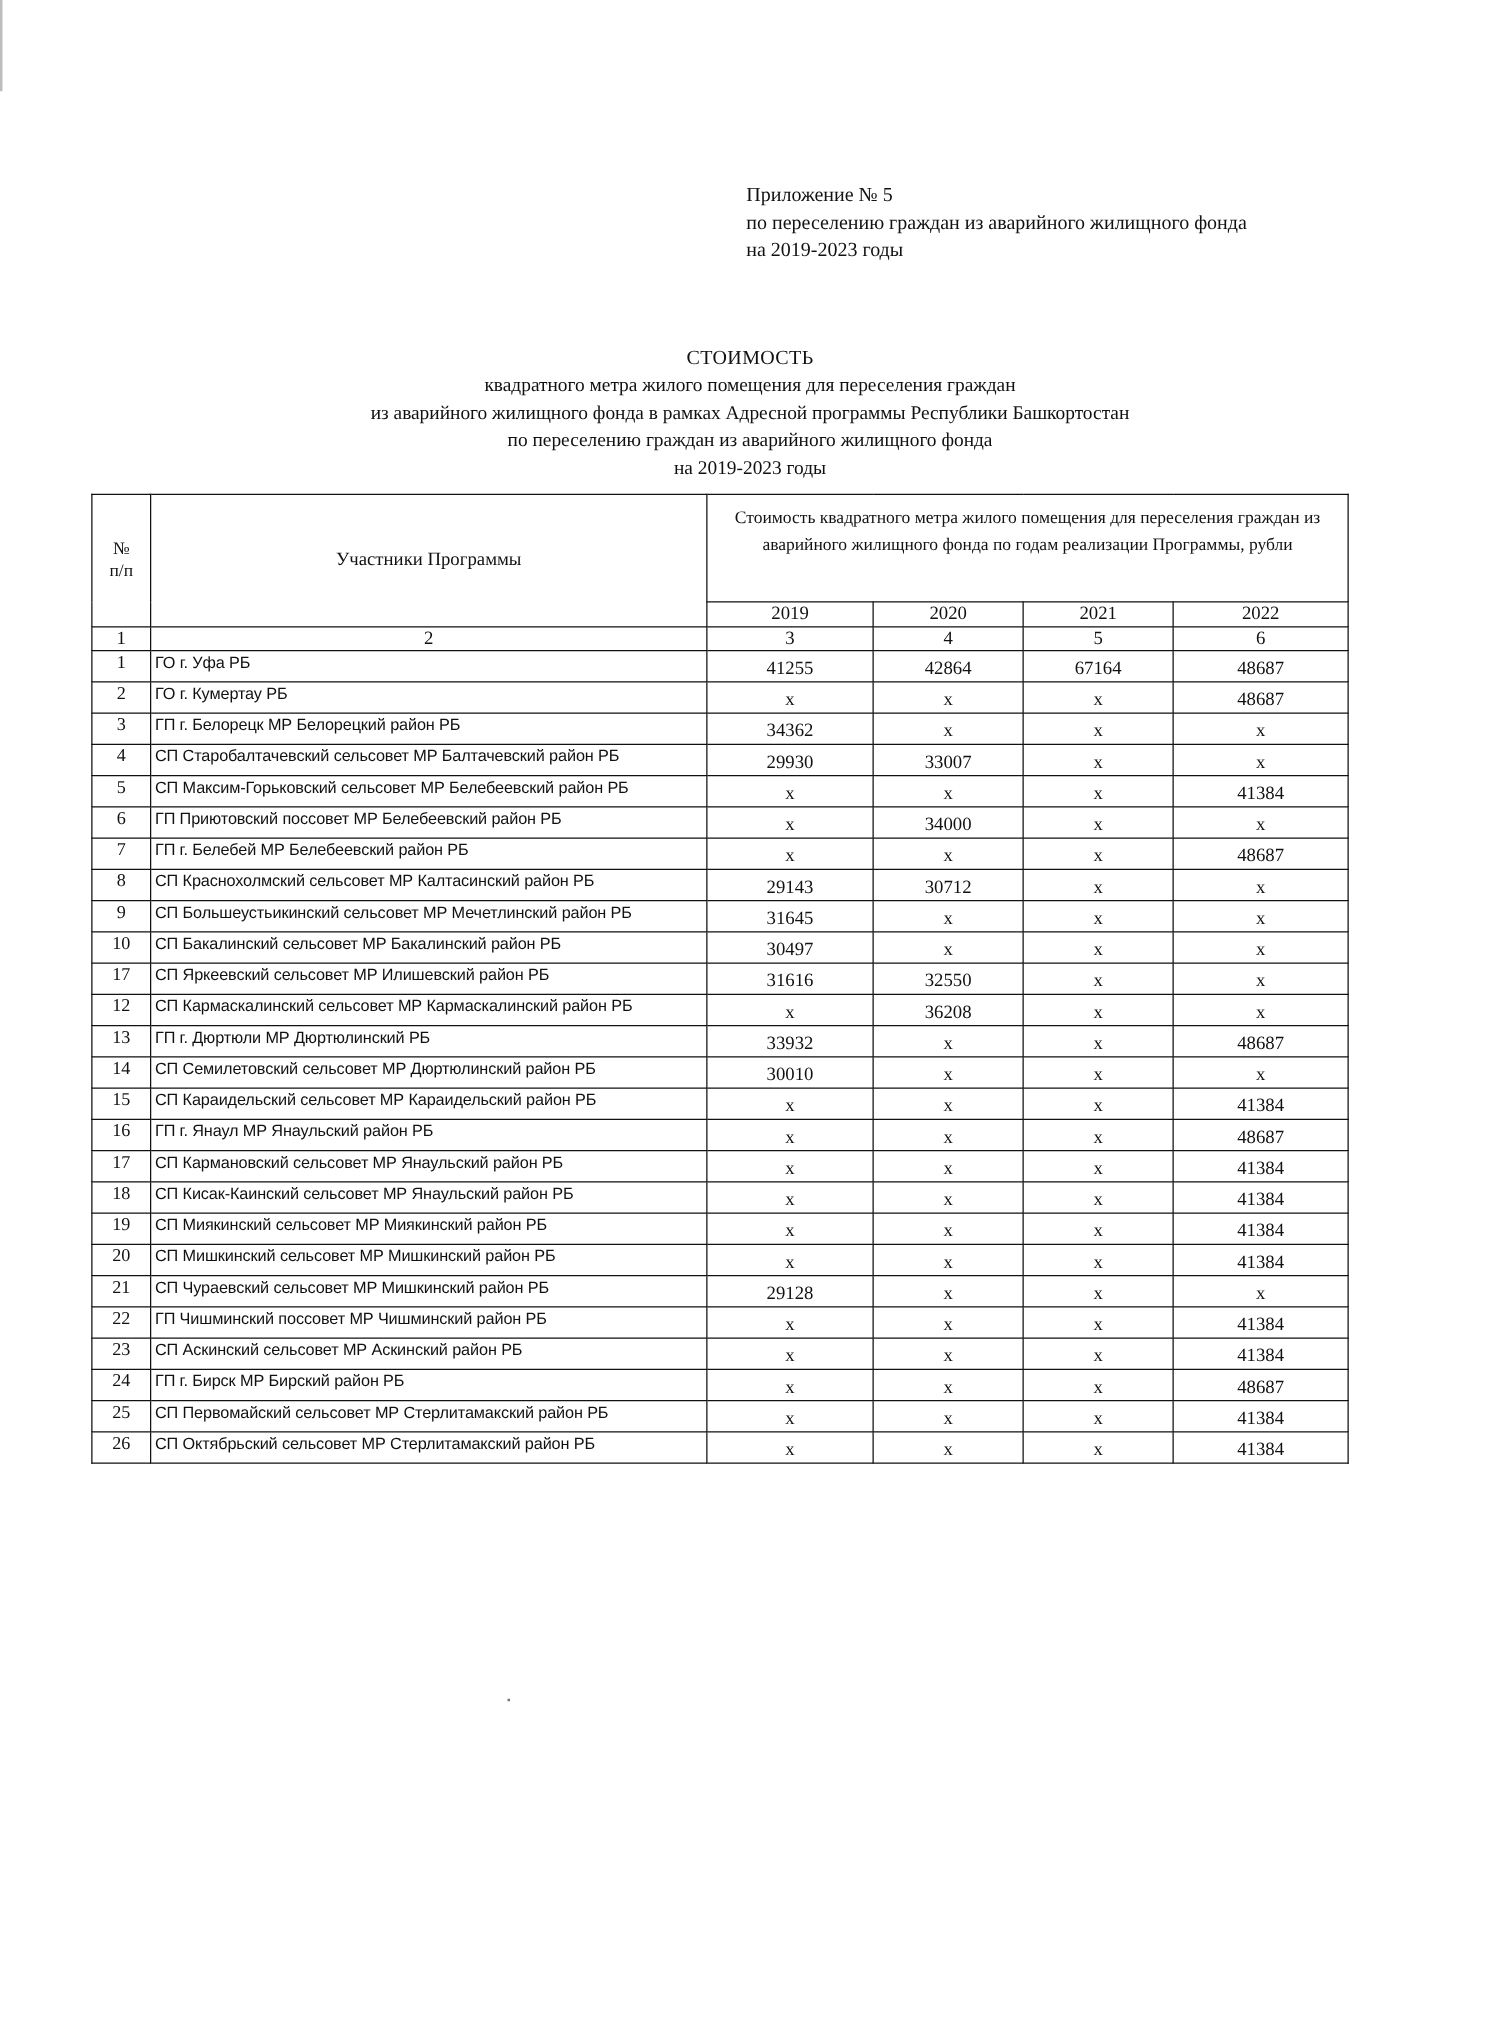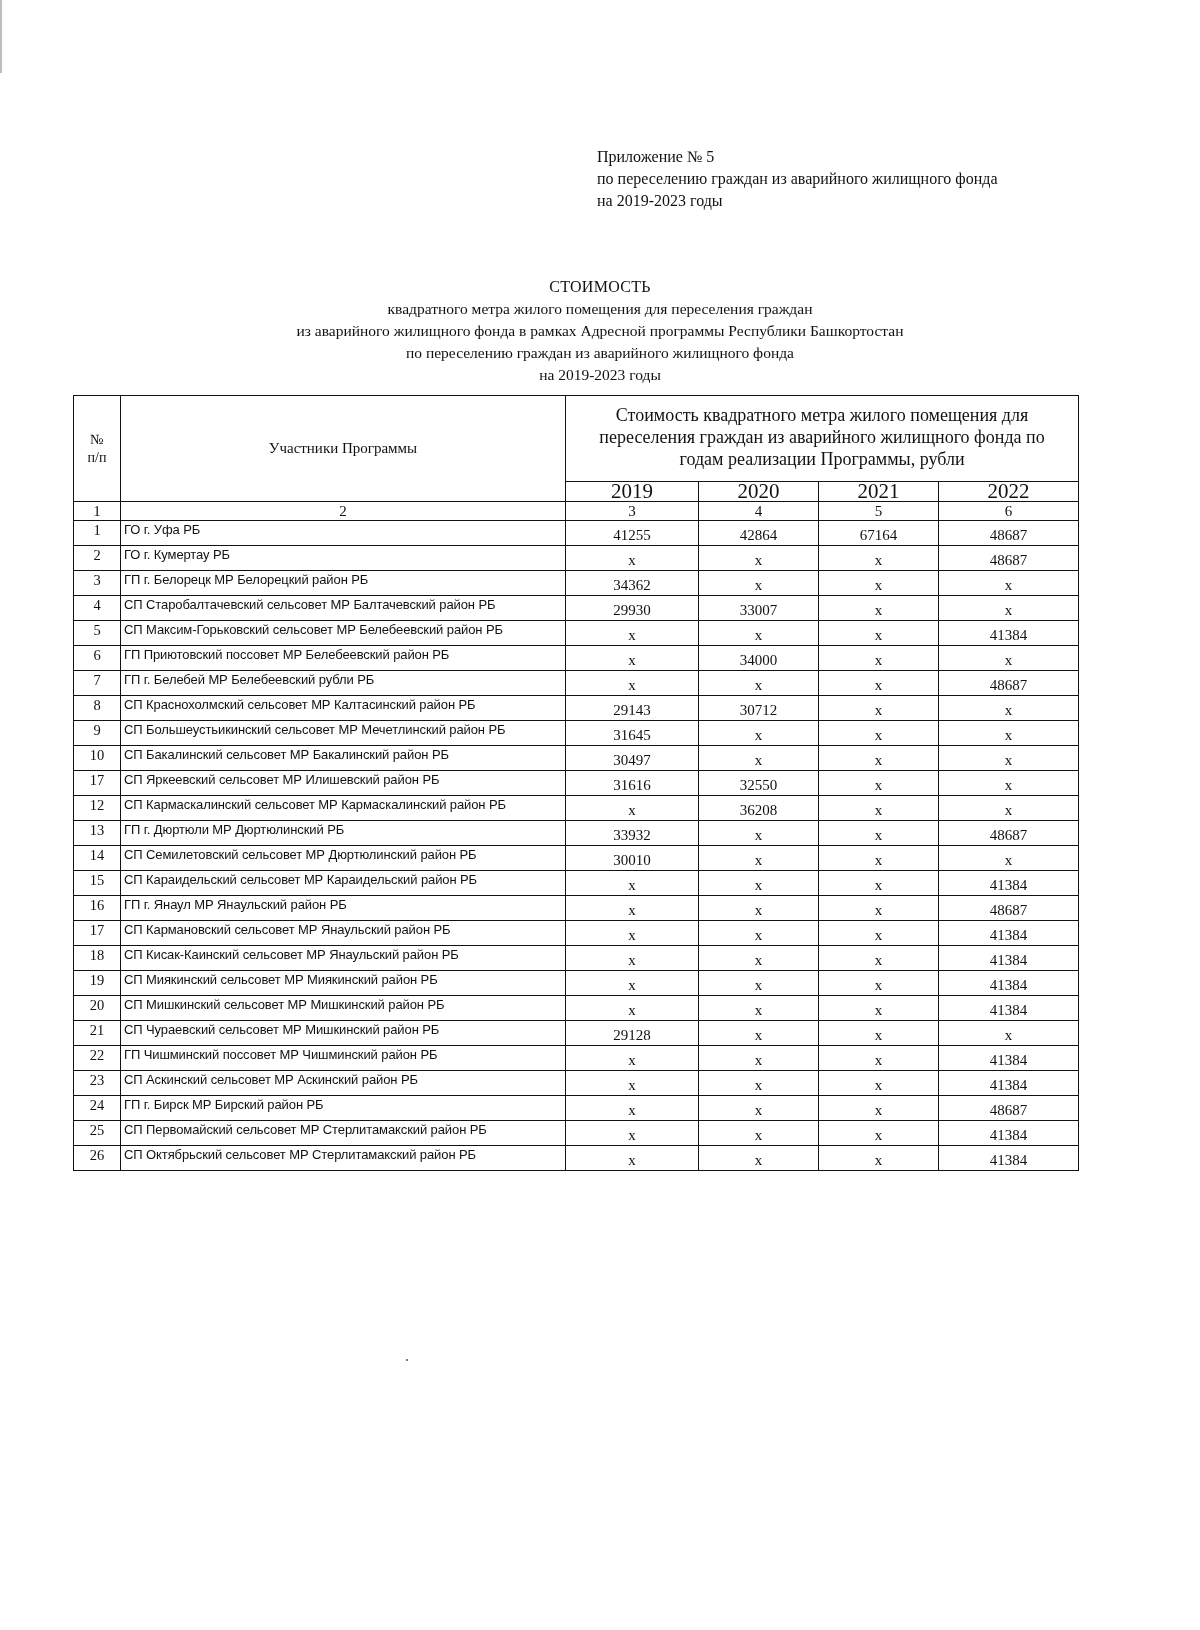--- a/index.html
+++ b/index.html
@@ -18,22 +18,22 @@
     .title-block .main { font-size: 16px; letter-spacing: 0.3px; }
     table.grid {
       position: absolute; left: 73px; top: 395px; border-collapse: collapse;
       table-layout: fixed; width: 1005px; font-size: 15px;
     }
     table.grid td, table.grid th {
       border: 1.5px solid #111; padding: 0; font-weight: normal;
     }
     .h-num { width: 46px; text-align: center; font-size: 14px; line-height: 18px; }
     .h-part { width: 444px; text-align: center; font-size: 15px; }
-    .h-cost { text-align: center; font-size: 18px; line-height: 22px; padding: 8px 10px 0 10px !important; vertical-align: top; }
-    .h-year { text-align: center; height: 19px; font-size: 21px; line-height: 19px; }
+    .h-cost { text-align: center; font-size: 14px; line-height: 22px; padding: 8px 10px 0 10px !important; vertical-align: top; }
+    .h-year { text-align: center; height: 19px; font-size: 15px; line-height: 19px; }
     .colnum td { text-align: center; height: 18px; line-height: 18px; font-size: 15px; }
     tr.data td { height: 24px; }
     td.num { text-align: center; font-size: 14.5px; vertical-align: top; line-height: 18px; }
     td.name { text-align: left; padding-left: 3px !important; font-size: 14px; vertical-align: top; line-height: 18px;
       font-family: "Liberation Sans", "DejaVu Sans", sans-serif; font-size: 13px; letter-spacing: -0.1px; }
     td.val { text-align: center; font-size: 15px; vertical-align: bottom; line-height: 20px; }
     .dot { position: absolute; left: 406px; top: 1359px; width: 2px; height: 2px; background: #777; }
   </style>
 </head>
 <body>
@@ -131,21 +131,21 @@
       <tr class="data">
         <td class="num">6</td>
         <td class="name">ГП Приютовский поссовет МР Белебеевский район РБ</td>
         <td class="val">x</td>
         <td class="val">34000</td>
         <td class="val">x</td>
         <td class="val">x</td>
       </tr>
       <tr class="data">
         <td class="num">7</td>
-        <td class="name">ГП г. Белебей МР Белебеевский рубли РБ</td>
+        <td class="name">ГП г. Белебей МР Белебеевский район РБ</td>
         <td class="val">x</td>
         <td class="val">x</td>
         <td class="val">x</td>
         <td class="val">48687</td>
       </tr>
       <tr class="data">
         <td class="num">8</td>
         <td class="name">СП Краснохолмский сельсовет МР Калтасинский район РБ</td>
         <td class="val">29143</td>
         <td class="val">30712</td>

